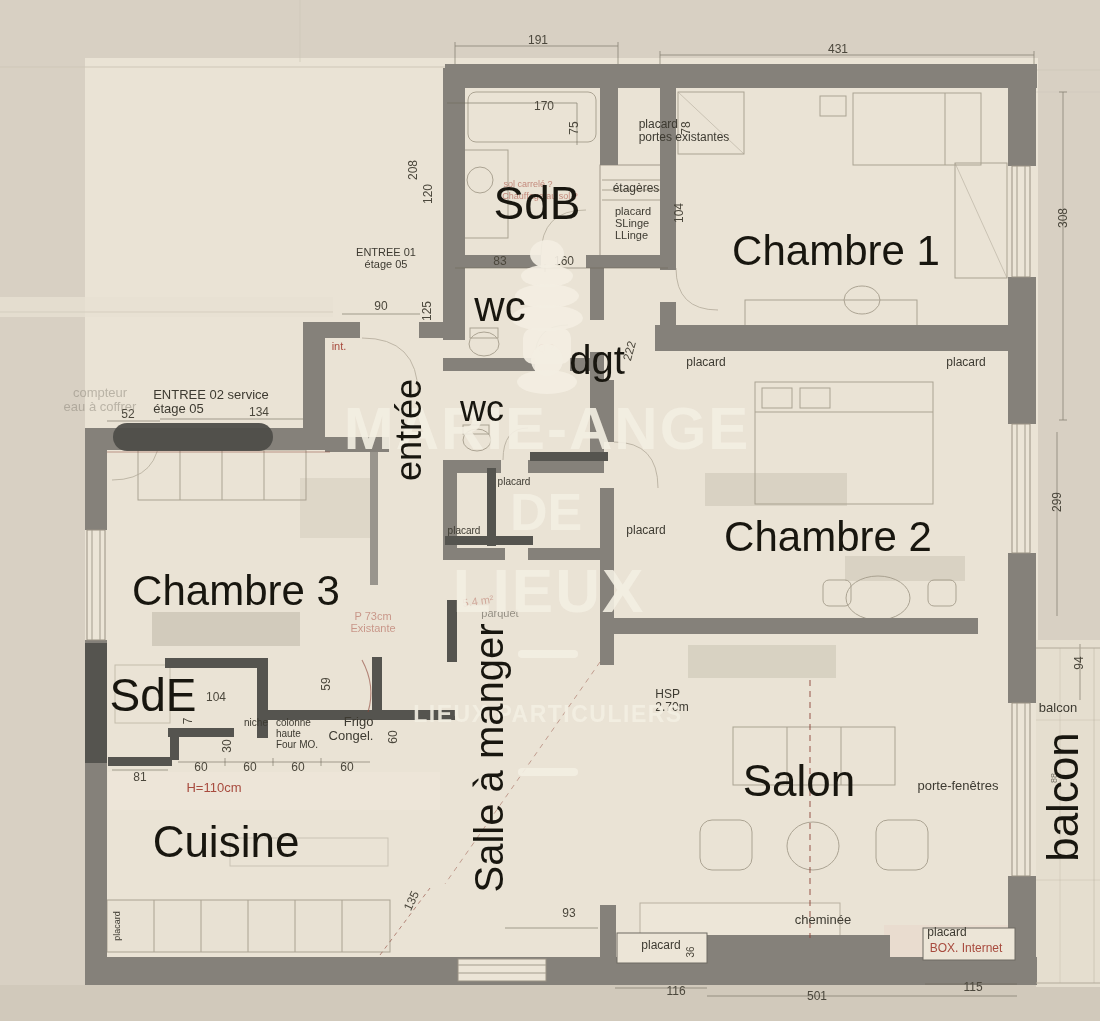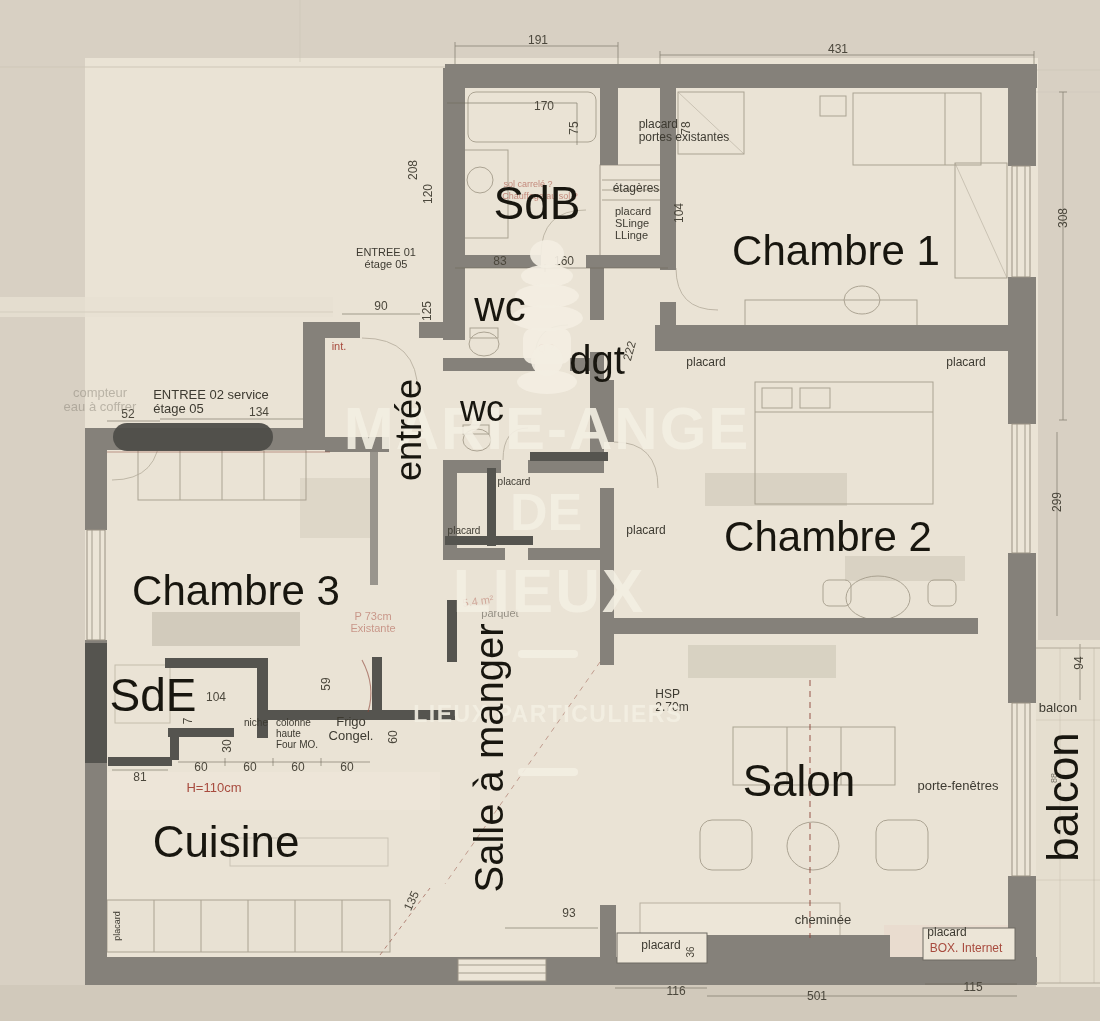--- a/index.html
+++ b/index.html
@@ -247,21 +247,21 @@
 étage 05</div>
       <div class="label lbl-feature" style="left: 706px; top: 363px; font-size: 12px; transform: translate(-50%, -50%) rotate(0deg);">placard</div>
       <div class="label lbl-feature" style="left: 966px; top: 363px; font-size: 12px; transform: translate(-50%, -50%) rotate(0deg);">placard</div>
       <div class="label lbl-feature" style="left: 646px; top: 531px; font-size: 12px; transform: translate(-50%, -50%) rotate(0deg);">placard</div>
       <div class="label lbl-feature" style="left: 514px; top: 481px; font-size: 10px; transform: translate(-50%, -50%) rotate(0deg);">placard</div>
       <div class="label lbl-feature" style="left: 464px; top: 530px; font-size: 10px; transform: translate(-50%, -50%) rotate(0deg);">placard</div>
       <div class="label lbl-feature" style="left: 256px; top: 722px; font-size: 10px; transform: translate(-50%, -50%) rotate(0deg);">niche</div>
       <div class="label lbl-feature" style="left: 297px; top: 733px; font-size: 10px; transform: translate(-50%, -50%) rotate(0deg); text-align: left;">colonne
 haute
 Four MO.</div>
-      <div class="label lbl-feature" style="left: 351px; top: 729px; font-size: 13px; transform: translate(-50%, -50%) rotate(0deg); text-align: center;">Frigo
+      <div class="label lbl-feature" style="left: 351px; top: 729px; font-size: 13px; transform: translate(-50%, -50%) rotate(0deg); text-align: right;">Frigo
 Congel.</div>
       <div class="label lbl-feature" style="left: 823px; top: 920px; font-size: 13px; transform: translate(-50%, -50%) rotate(0deg);">cheminée</div>
       <div class="label lbl-feature" style="left: 661px; top: 946px; font-size: 12px; transform: translate(-50%, -50%) rotate(0deg);">placard</div>
       <div class="label lbl-feature" style="left: 947px; top: 933px; font-size: 12px; transform: translate(-50%, -50%) rotate(0deg);">placard</div>
       <div class="label lbl-feature" style="left: 958px; top: 786px; font-size: 13px; transform: translate(-50%, -50%) rotate(0deg);">porte-fenêtres</div>
       <div class="label lbl-feature" style="left: 672px; top: 701px; font-size: 12px; transform: translate(-50%, -50%) rotate(0deg); text-align: left;">HSP
 2.70m</div>
       <div class="label lbl-feature" style="left: 1058px; top: 708px; font-size: 13px; transform: translate(-50%, -50%) rotate(0deg);">balcon</div>
       <div class="label lbl-feature" style="left: 118px; top: 926px; font-size: 9px; transform: translate(-50%, -50%) rotate(-90deg);">placard</div>
       <div class="label lbl-feature" style="left: 500px; top: 613px; font-size: 11px; transform: translate(-50%, -50%) rotate(0deg); opacity: 0.5;">parquet</div>

